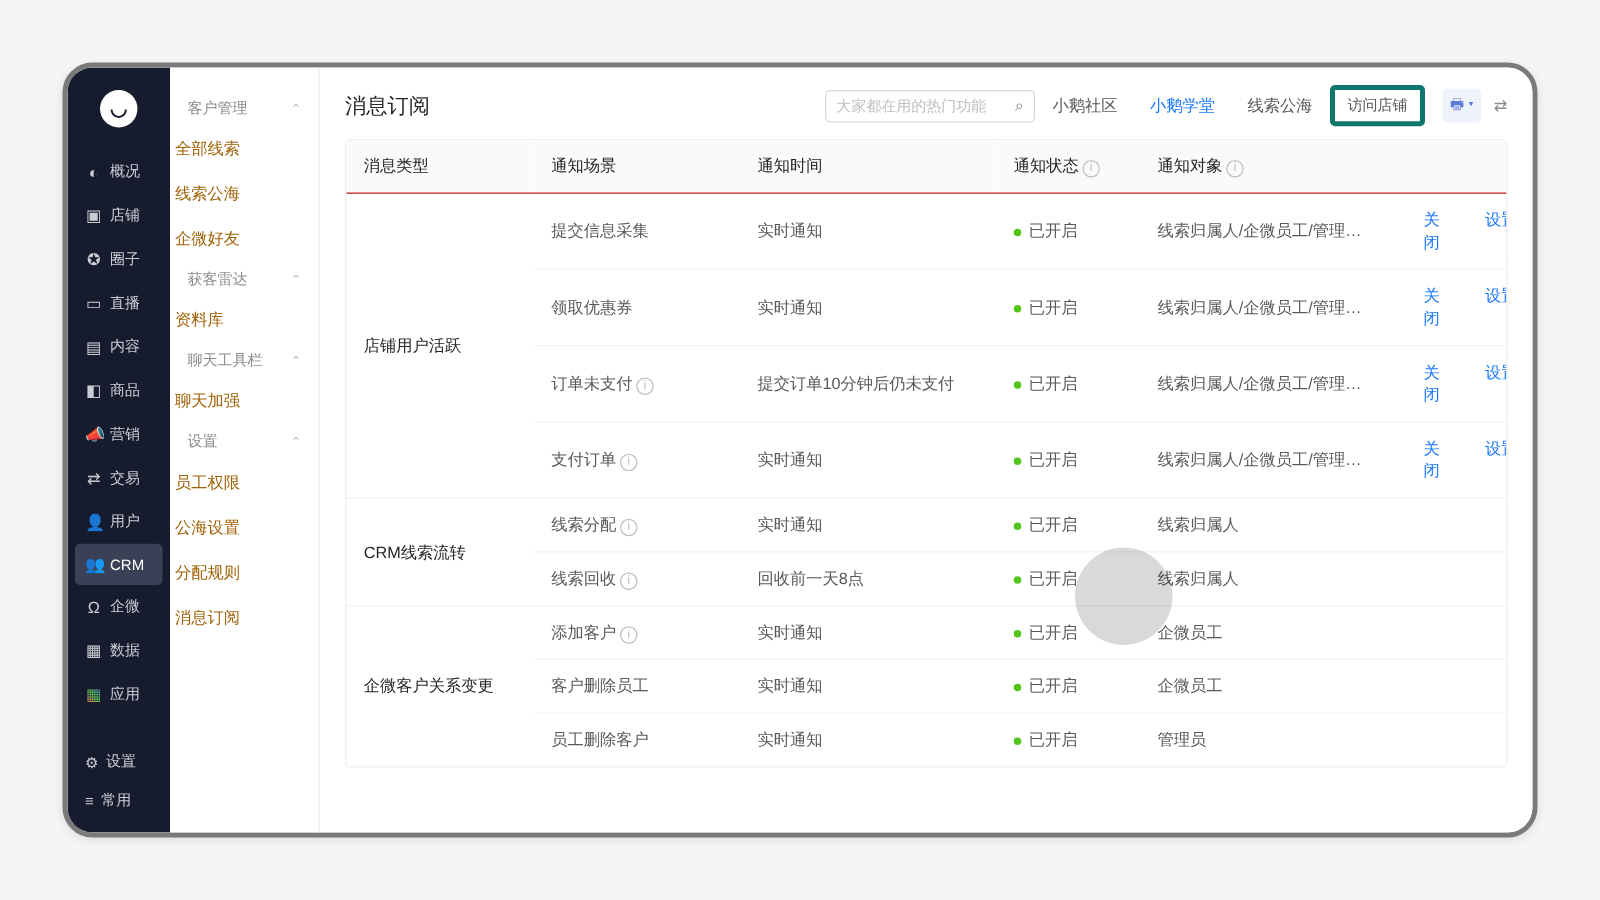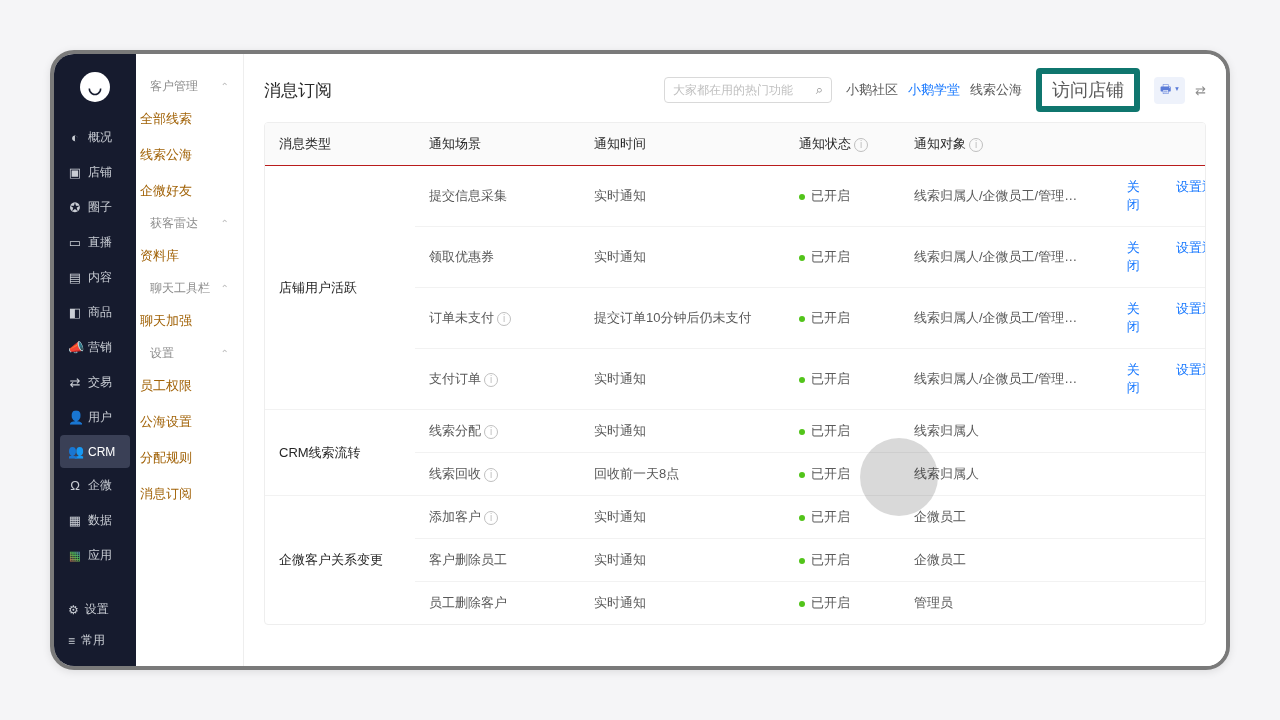--- a/index.html
+++ b/index.html
@@ -8,35 +8,35 @@
 .app{display:flex;height:100%}
 
 .sidebar-primary{width:82px;background:#161b2e;color:#c9cdd4;display:flex;flex-direction:column;align-items:stretch;padding:18px 0 10px;font-size:12px}
 .sidebar-primary .logo{width:30px;height:30px;border-radius:50%;background:#fff;margin:0 auto 18px;display:flex;align-items:center;justify-content:center;color:#161b2e;font-weight:bold;font-size:16px}
 .sidebar-primary .nav-item{display:flex;align-items:center;gap:6px;padding:9px 10px 9px 14px;cursor:pointer;color:#c9cdd4}
 .sidebar-primary .nav-item.active{background:#3a4056;border-radius:4px;margin:0 6px;padding-left:8px;color:#fff}
 .sidebar-primary .nav-item .ico{width:14px;text-align:center;font-size:13px}
 .sidebar-primary .spacer{flex:1}
 .sidebar-primary .bot-item{display:flex;align-items:center;gap:6px;padding:7px 10px 7px 14px;cursor:pointer;color:#c9cdd4;font-size:12px}
 
-.sidebar-secondary{width:108px;background:#fff;border-right:1px solid #eee;padding:18px 0 0;font-size:13px;color:#595959}
+.sidebar-secondary{width:120px;background:#fff;border-right:1px solid #eee;padding:18px 0 0;font-size:13px;color:#595959}
 .sidebar-secondary .group-title{display:flex;align-items:center;justify-content:space-between;padding:6px 14px;color:#8c8c8c;font-size:12px;cursor:pointer}
 .sidebar-secondary .group-title .chev{font-size:10px;color:#bbb}
 .sidebar-secondary .sub-item{padding:9px 4px;cursor:pointer;color:#a16207}
 
 .main{flex:1;display:flex;flex-direction:column;background:#fff;min-width:0}
 .topbar{display:flex;align-items:center;padding:14px 20px 10px;gap:14px;font-size:13px}
 .topbar .title{font-size:17px;color:#262626;margin-right:auto}
 .search{display:flex;align-items:center;border:1px solid #d9d9d9;border-radius:4px;padding:4px 8px;width:168px;color:#bfbfbf}
 .search input{border:none;outline:none;width:100%;font-size:12px;color:#333}
 .search input::placeholder{color:#bfbfbf}
-.topbar .links{display:flex;align-items:center;gap:10px}
+.topbar .links{display:flex;align-items:center;gap:26px}
 .topbar .links span{color:#595959;cursor:pointer}
 .topbar .links .hl{color:#1677ff}
-.visit-btn{border:6px solid #0f766e;border-radius:4px;padding:4px 10px;color:#595959;background:#fff;cursor:pointer;font-size:18px}
+.visit-btn{border:4px solid #0f766e;border-radius:4px;padding:4px 10px;color:#595959;background:#fff;cursor:pointer;font-size:12px}
 .topbar .right-icons{display:flex;align-items:center;gap:10px;color:#8c8c8c}
 .topbar .right-icons .chip{background:#eef2fb;border-radius:4px;padding:3px 6px;color:#5a7bd8;font-size:12px}
 
 .content{flex:1;padding:0 20px 20px;overflow:auto}
 .panel{border:1px solid #eee;border-radius:4px;overflow:hidden;background:#fff}
 table{width:100%;border-collapse:collapse;table-layout:fixed}
 th,td{text-align:left;padding:12px 14px;font-size:13px;color:#595959;vertical-align:middle}
 th{background:#fafafa;color:#262626;font-weight:500;border-bottom:1px solid #b91c1c;white-space:nowrap}
 tbody tr td{border-top:1px solid #f2f2f2}
 .col-type{width:150px;color:#262626}

